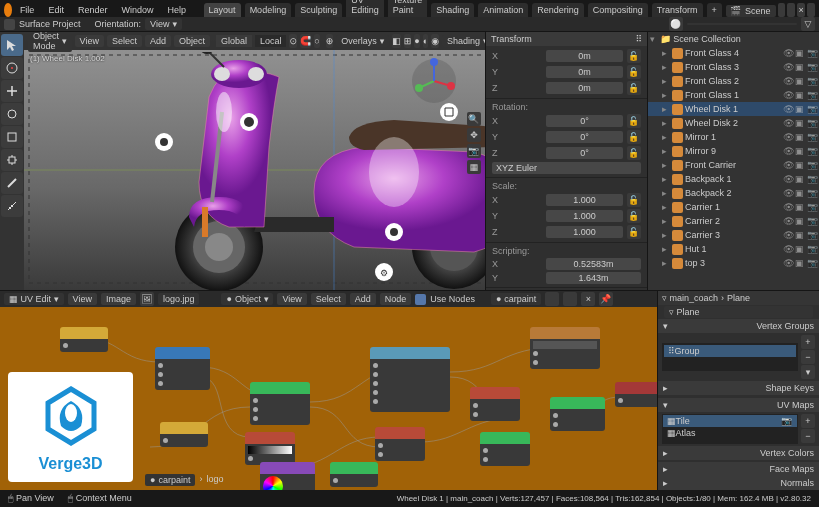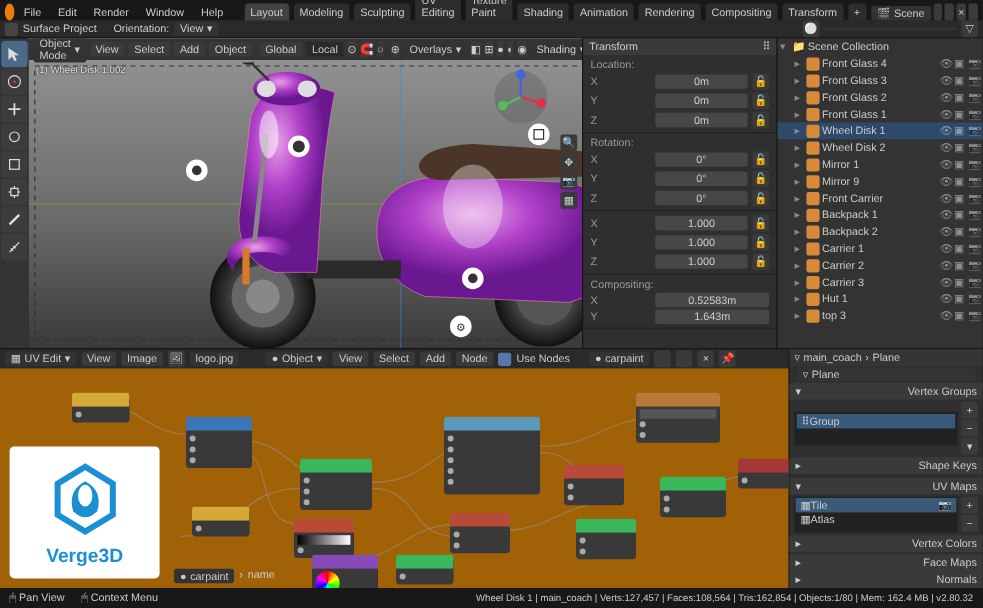--- a/index.html
+++ b/index.html
@@ -252,23 +252,20 @@
     </div>
   </div>
 
   <div class="np col">
     <div class="np-hdr">
         <span>Transform</span>
         <span>⠿</span>
       </div>
     <div class="panel-section">
       <div class="prop-row">
-          <span class="prop-label">Location:</span>
-        </div>
-      <div class="prop-row">
           <span class="prop-label">X</span>
           <span class="prop-val">0m</span>
           <span class="iconbtn">🔓</span>
         </div>
       <div class="prop-row">
           <span class="prop-label">Y</span>
           <span class="prop-val">0m</span>
           <span class="iconbtn">🔓</span>
         </div>
       <div class="prop-row">
@@ -289,41 +286,47 @@
       <div class="prop-row">
           <span class="prop-label">Y</span>
           <span class="prop-val">0°</span>
           <span class="iconbtn">🔓</span>
         </div>
       <div class="prop-row">
           <span class="prop-label">Z</span>
           <span class="prop-val">0°</span>
           <span class="iconbtn">🔓</span>
         </div>
+      <div class="prop-row">
+          <span class="prop-val" style="text-align:left">XYZ Euler</span>
+        </div>
     </div>
     <div class="panel-section">
+      <div class="prop-row">
+          <span class="prop-label">Scale:</span>
+        </div>
       <div class="prop-row">
           <span class="prop-label">X</span>
           <span class="prop-val">1.000</span>
           <span class="iconbtn">🔓</span>
         </div>
       <div class="prop-row">
           <span class="prop-label">Y</span>
           <span class="prop-val">1.000</span>
           <span class="iconbtn">🔓</span>
         </div>
       <div class="prop-row">
           <span class="prop-label">Z</span>
           <span class="prop-val">1.000</span>
           <span class="iconbtn">🔓</span>
         </div>
     </div>
     <div class="panel-section">
       <div class="prop-row">
-          <span class="prop-label">Compositing:</span>
+          <span class="prop-label">Scripting:</span>
         </div>
       <div class="prop-row">
           <span class="prop-label">X</span>
           <span class="prop-val">0.52583m</span>
         </div>
       <div class="prop-row">
           <span class="prop-label">Y</span>
           <span class="prop-val">1.643m</span>
         </div>
 
@@ -671,21 +674,21 @@
           <div class="node-body">
             <div class="sock">
               <span class="dot"></span>
             </div>
           </div>
         </div>
 
       <div style="position:absolute;bottom:4px;left:145px;display:flex;gap:4px">
         <span class="dd">● <span>carpaint</span></span>
         <span>›</span>
-        <span>name</span>
+        <span>logo</span>
       </div>
     </div>
   </div>
 
   <div class="lower-right col">
     <div class="row" style="padding:2px 4px;gap:3px;background:#353535">
       <span>▿</span>
       <span>main_coach</span>
         <span>›</span>
       <span>Plane</span>

